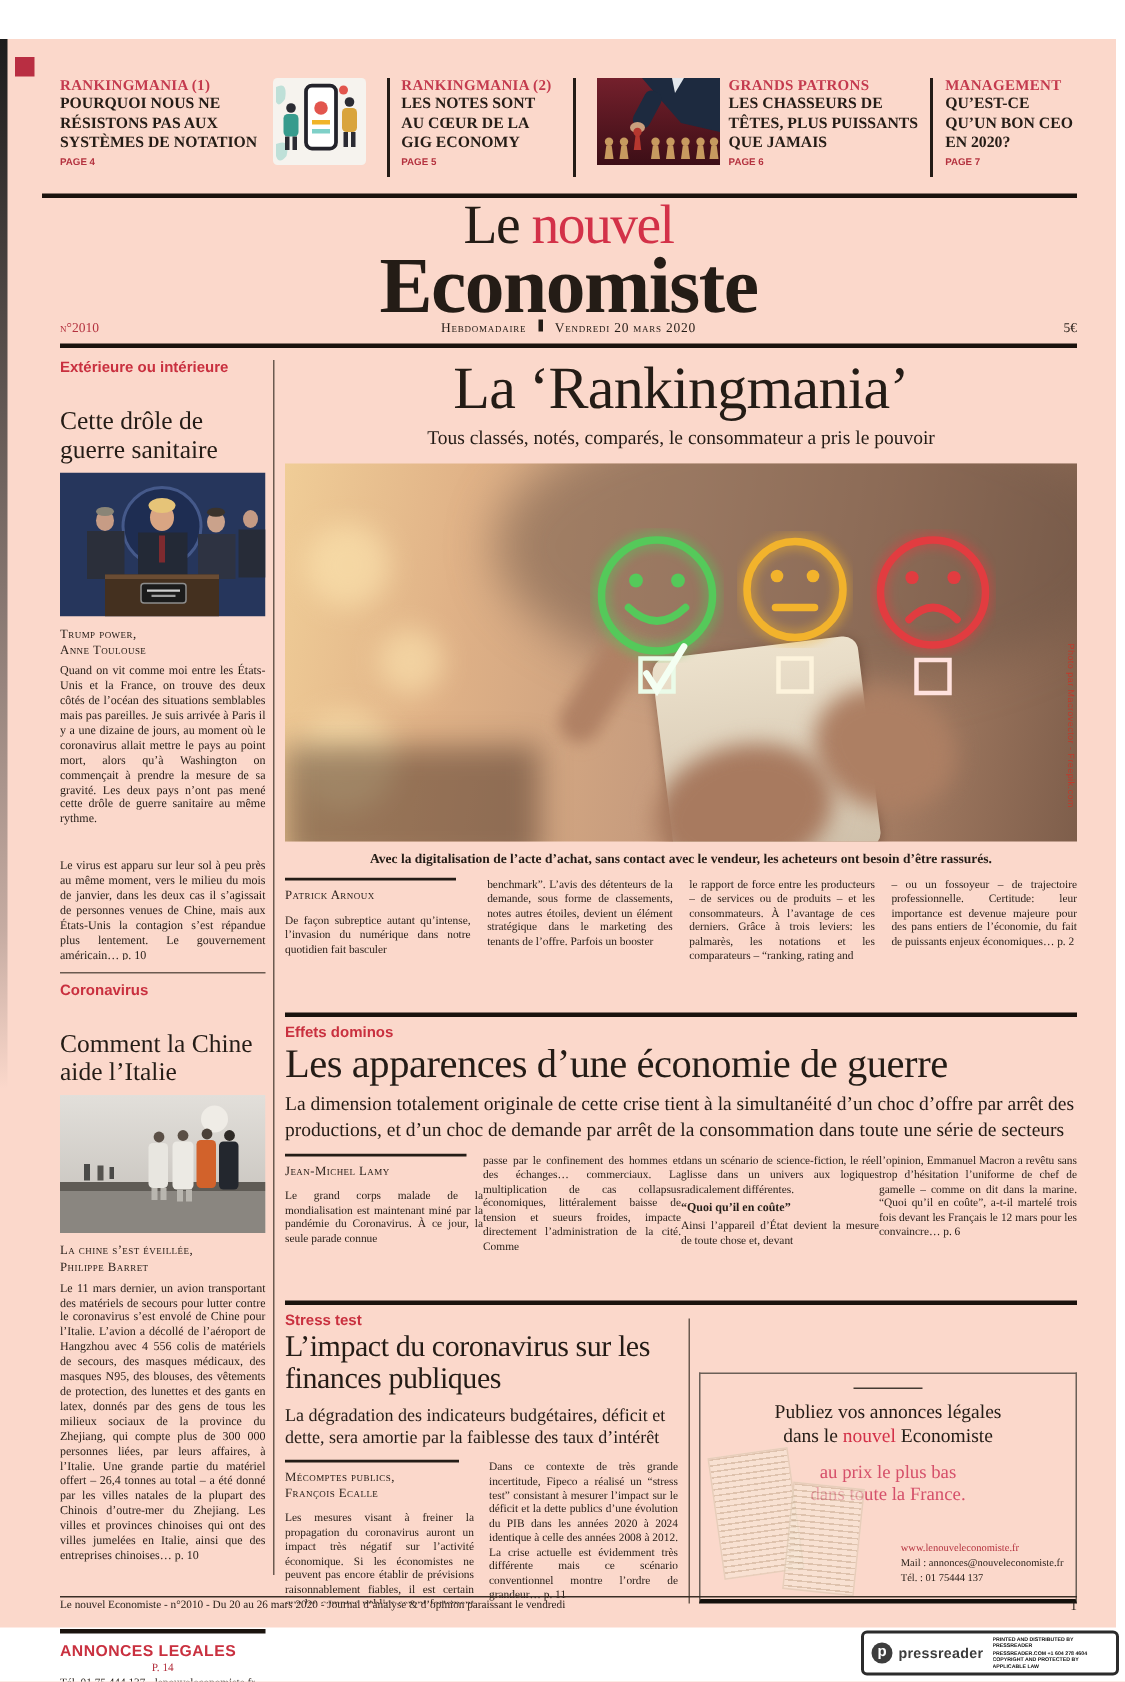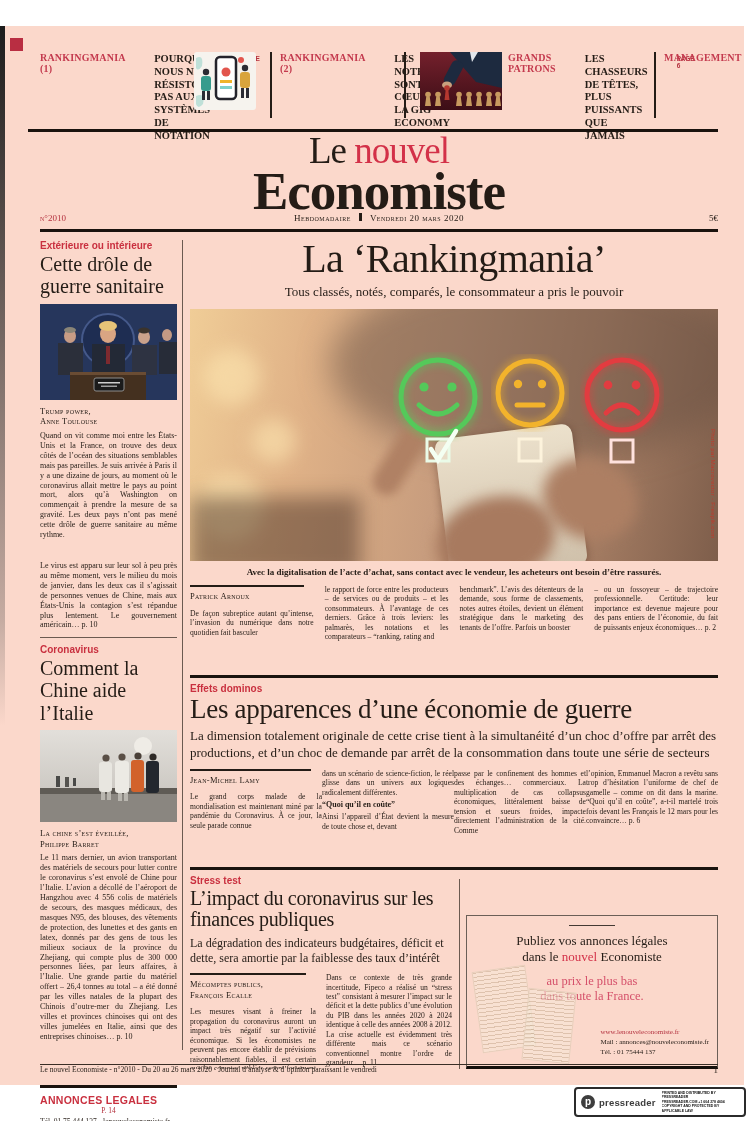--- a/index.html
+++ b/index.html
@@ -5,21 +5,21 @@
   html,body{margin:0;padding:0;}
   body{width:750px;height:1121px;background:#ffffff;position:relative;overflow:hidden;
        font-family:"Liberation Serif",serif;color:#241c16;}
   .paper{position:absolute;left:0;top:26px;width:744px;height:1059px;background:#fbd8cb;}
   .scan-edge{position:absolute;left:0;top:26px;width:5px;height:700px;
              background:linear-gradient(to bottom,#1c1c1c,rgba(40,40,40,.25) 85%,transparent);}
   .corner-mark{position:absolute;left:10px;top:38px;width:13px;height:13px;background:#b92e42;}
 
   
   .teasers{position:absolute;left:40px;top:52px;width:678px;height:76px;display:flex;align-items:flex-start;}
-  .teaser{display:flex;gap:29px;}
+  .teaser{display:flex;flex-direction:column;}
   .t-kicker{font-family:"Liberation Serif",serif;font-weight:bold;color:#c43a4e;font-size:10px;letter-spacing:.2px;}
   .t-title{font-weight:bold;font-size:10.5px;line-height:1.22;margin-top:1px;}
   .t-page{font-family:"Liberation Sans",sans-serif;font-weight:bold;font-size:6.5px;color:#b4323f;margin-top:3px;}
   .t-sep{width:2px;background:#241c16;height:66px;margin:0 8px;flex:0 0 2px;}
   .t-img{flex:0 0 auto;margin:0 6px;}
   .teaser-rule{position:absolute;left:28px;top:129px;width:690px;height:3px;background:#1a130e;}
 
   
   .masthead{position:absolute;left:40px;top:132px;width:678px;text-align:center;line-height:1;}
   .mh1{font-size:37px;font-weight:normal;letter-spacing:-1px;}
@@ -29,21 +29,21 @@
   .dl-issue{color:#b4323f;width:90px;text-align:left;font-variant:small-caps;}
   .dl-center{flex:1;text-align:center;font-variant:small-caps;letter-spacing:.5px;}
   .dl-sep{display:inline-block;width:3px;height:8px;background:#241c16;margin:0 8px;}
   .dl-price{width:90px;text-align:right;font-size:9px;}
   .date-rule{position:absolute;left:40px;top:229px;width:678px;height:3px;background:#1a130e;}
 
   
   .sidebar{position:absolute;left:40px;top:240px;width:137px;}
   .vdiv{position:absolute;left:182px;top:240px;width:1px;height:810px;background:#6b5a50;}
   .kicker{font-family:"Liberation Sans",sans-serif;font-weight:bold;color:#c9303f;font-size:10px;}
-  .sb-title{font-size:20px;line-height:1.12;margin-top:2px;}
+  .sb-title{font-size:17px;line-height:1.12;margin-top:20px;}
   .sb-photo{width:137px;margin-top:6px;display:block;}
   .byline{font-variant:small-caps;font-size:8.5px;line-height:1.25;margin-top:6px;letter-spacing:.3px;}
   .sb-body{font-size:8px;line-height:1.24;text-align:justify;margin-top:4px;overflow:hidden;}
   .thin-rule{height:1px;background:#6b5a50;margin:8px 0 6px;}
   .thick-rule{height:3px;background:#1a130e;margin:8px 0 6px;}
   .annonces-h{font-family:"Liberation Sans",sans-serif;font-weight:bold;color:#c9303f;font-size:10.5px;letter-spacing:.3px;}
   .annonces-l{font-size:7.5px;line-height:1.35;}
   .annonces-l.red{color:#b4323f;text-align:center;}
 
   
@@ -326,43 +326,43 @@
   </div>
 
   <div class="hero-caption">Avec la digitalisation de l’acte d’achat, sans contact avec le vendeur, les acheteurs ont besoin d’être rassurés.</div>
 
   <div class="art-grid">
     <div class="art-col">
       <div class="byrule"></div>
       <div class="m-byline">Patrick Arnoux</div>
       <span>De façon subreptice autant qu’intense, l’invasion du numérique dans notre quotidien fait basculer</span>
     </div>
+    <div class="art-col">benchmark”. L’avis des détenteurs de la demande, sous forme de classements, notes autres étoiles, devient un élément stratégique dans le marketing des tenants de l’offre. Parfois un booster</div>
     <div class="art-col">le rapport de force entre les producteurs – de services ou de produits – et les consommateurs. À l’avantage de ces derniers. Grâce à trois leviers: les palmarès, les notations et les comparateurs – “ranking, rating and</div>
-    <div class="art-col">benchmark”. L’avis des détenteurs de la demande, sous forme de classements, notes autres étoiles, devient un élément stratégique dans le marketing des tenants de l’offre. Parfois un booster</div>
     <div class="art-col">– ou un fossoyeur – de trajectoire professionnelle. Certitude: leur importance est devenue majeure pour des pans entiers de l’économie, du fait de puissants enjeux économiques… p. 2</div>
   </div>
 
   <div class="sec-rule"></div>
 
   <div>
     <div class="kicker">Effets dominos</div>
     <div class="dom-title">Les apparences d’une économie de guerre</div>
     <div class="standfirst">La dimension totalement originale de cette crise tient à la simultanéité d’un choc d’offre par arrêt des productions, et d’un choc de demande par arrêt de la consommation dans toute une série de secteurs</div>
     <div class="dom-grid">
       <div class="art-col">
         <div class="byrule"></div>
         <div class="m-byline">Jean-Michel Lamy</div>
         <span>Le grand corps malade de la mondialisation est maintenant miné par la pandémie du Coronavirus. À ce jour, la seule parade connue</span>
       </div>
+      <div class="art-col">passe par le confinement des hommes et des échanges… commerciaux. La multiplication de cas collapsus économiques, littéralement baisse de tension et sueurs froides, impacte directement l’administration de la cité. Comme</div>
       <div class="art-col">
         <span>dans un scénario de science-fiction, le réel glisse dans un univers aux logiques radicalement différentes.</span>
         <div class="subhead">“Quoi qu’il en coûte”</div>
         <span>Ainsi l’appareil d’État devient la mesure de toute chose et, devant</span>
       </div>
-      <div class="art-col">passe par le confinement des hommes et des échanges… commerciaux. La multiplication de cas collapsus économiques, littéralement baisse de tension et sueurs froides, impacte directement l’administration de la cité. Comme</div>
       <div class="art-col">l’opinion, Emmanuel Macron a revêtu sans trop d’hésitation l’uniforme de chef de gamelle – comme on dit dans la marine. “Quoi qu’il en coûte”, a-t-il martelé trois fois devant les Français le 12 mars pour les convaincre… p. 6</div>
     </div>
   </div>
 
   <div class="sec-rule"></div>
 
   <div class="stress-row">
     <div>
       <div class="kicker">Stress test</div>
       <div class="stress-title">L’impact du coronavirus sur les finances publiques</div>

